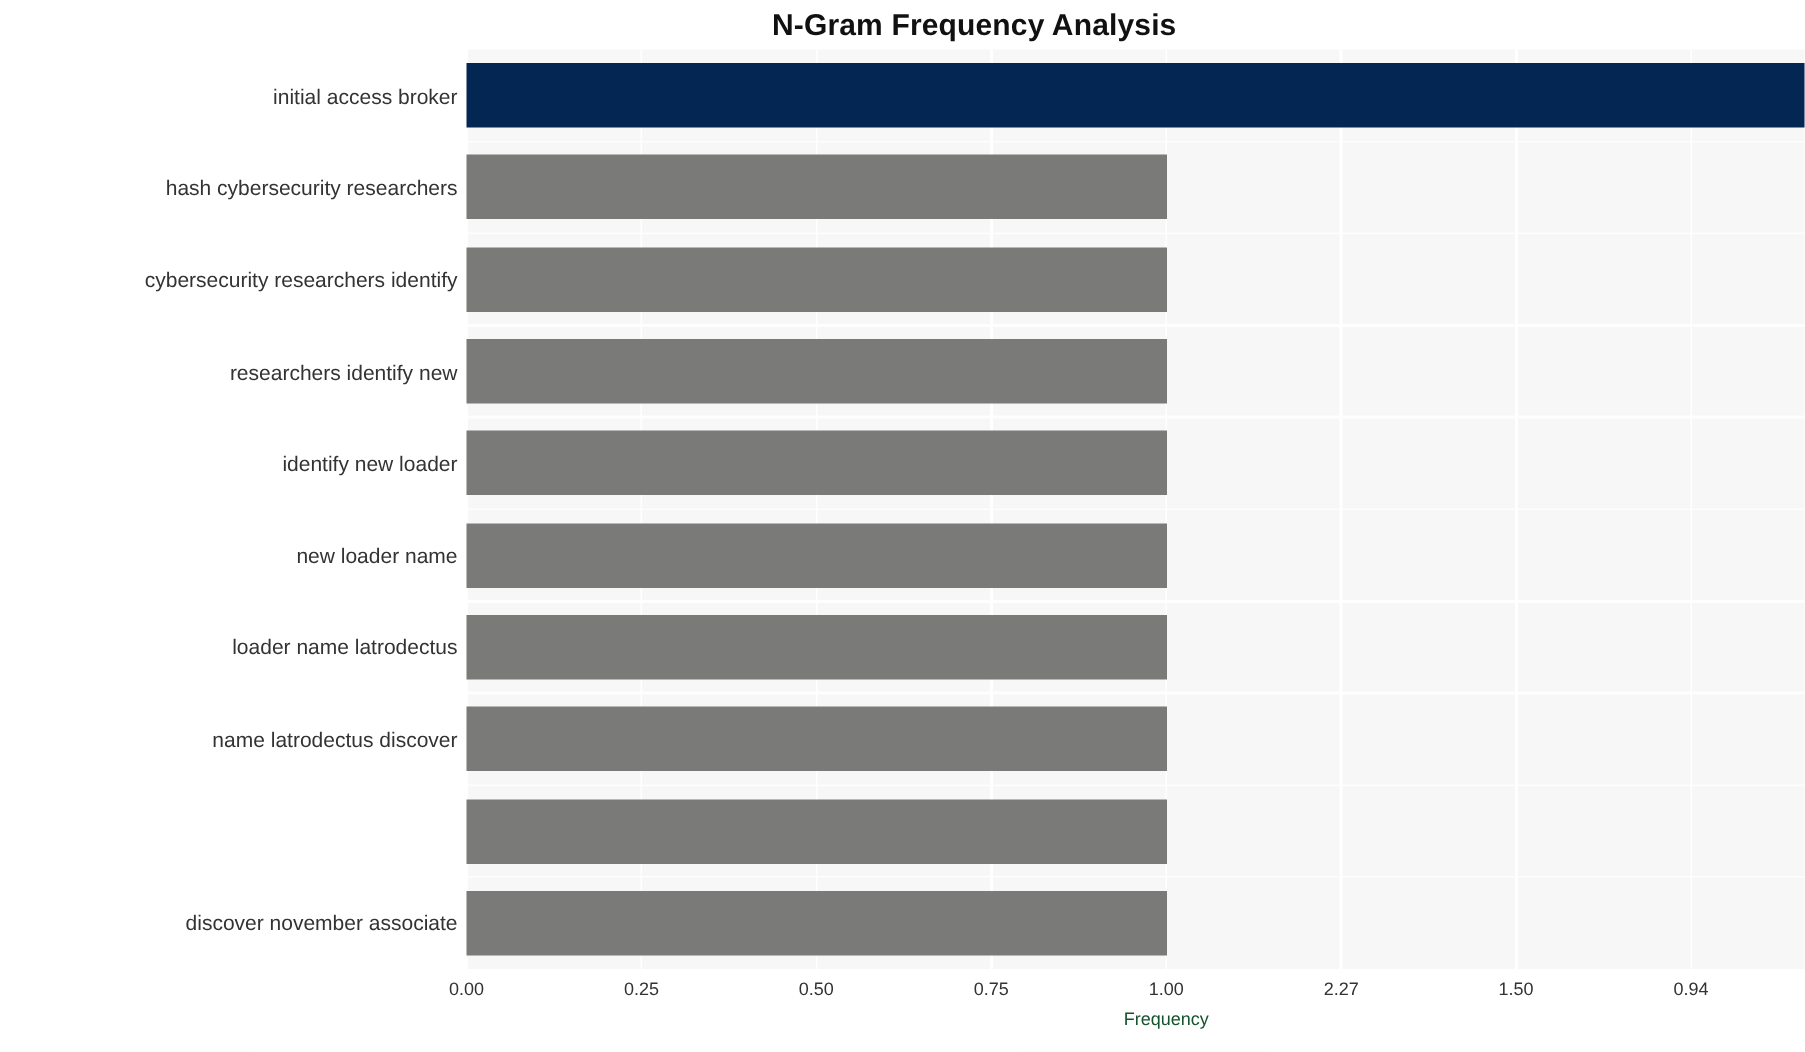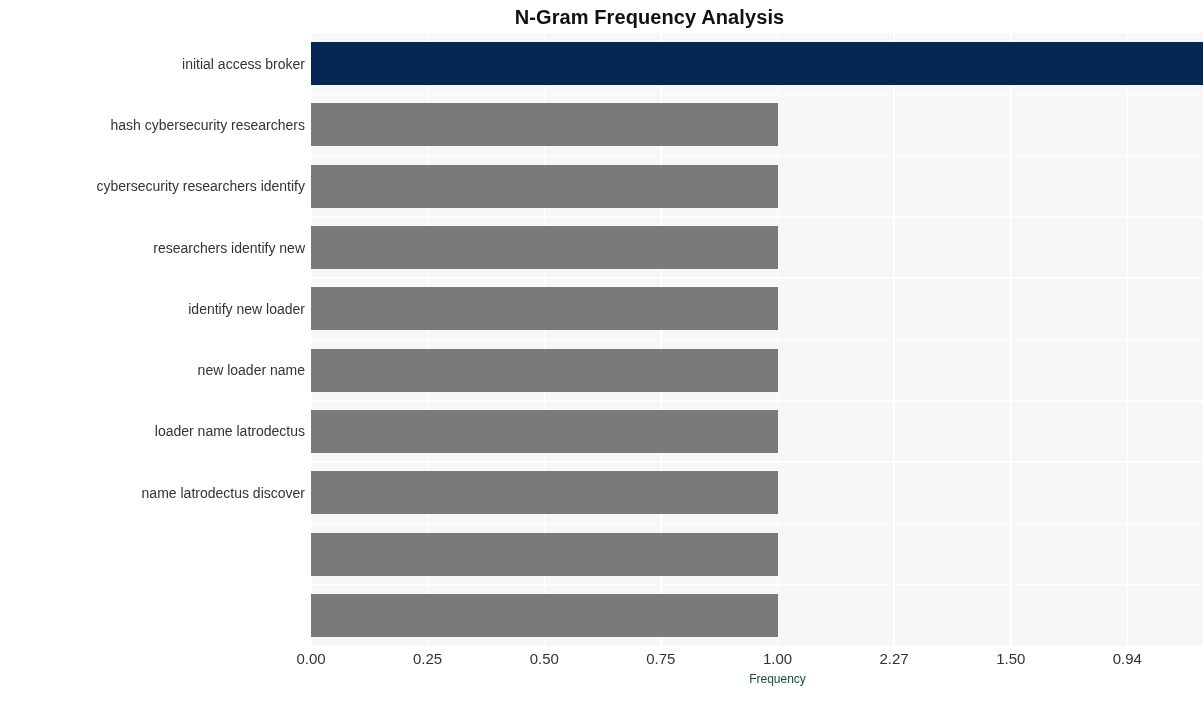--- a/index.html
+++ b/index.html
@@ -95,21 +95,21 @@
     top: 650px;
     width: 933px;
     height: 20px;
   }
   .xtick {
     position: absolute;
     top: 0;
     width: 80px;
     margin-left: -40px;
     text-align: center;
-    font-size: 15px;
+    font-size: 12px;
     color: #333333;
     line-height: 18px;
   }
 
   #x-axis-label {
     position: absolute;
     left: 263px;
     top: 672px;
     width: 933px;
     text-align: center;
@@ -126,20 +126,21 @@
 
   <div id="y-labels">
       <div class="ytick" style="top: 22.65px;">initial access broker</div>
       <div class="ytick" style="top: 83.95px;">hash cybersecurity researchers</div>
       <div class="ytick" style="top: 145.25px;">cybersecurity researchers identify</div>
       <div class="ytick" style="top: 206.55px;">researchers identify new</div>
       <div class="ytick" style="top: 267.85px;">identify new loader</div>
       <div class="ytick" style="top: 329.15px;">new loader name</div>
       <div class="ytick" style="top: 390.45px; padding-left: 28px;">loader name latrodectus</div>
       <div class="ytick" style="top: 451.75px;">name latrodectus discover</div>
+      <div class="ytick" style="top: 574.35px;">discover november associate</div>
     </div>
 
   <div id="plot-area">
     <div id="grid-h">
         <div class="hgrid" style="top: 60.55px;"></div>
         <div class="hgrid" style="top: 121.85px;"></div>
         <div class="hgrid" style="top: 183.15px;"></div>
         <div class="hgrid" style="top: 244.45px;"></div>
         <div class="hgrid" style="top: 305.75px;"></div>
         <div class="hgrid" style="top: 367.05px;"></div>

